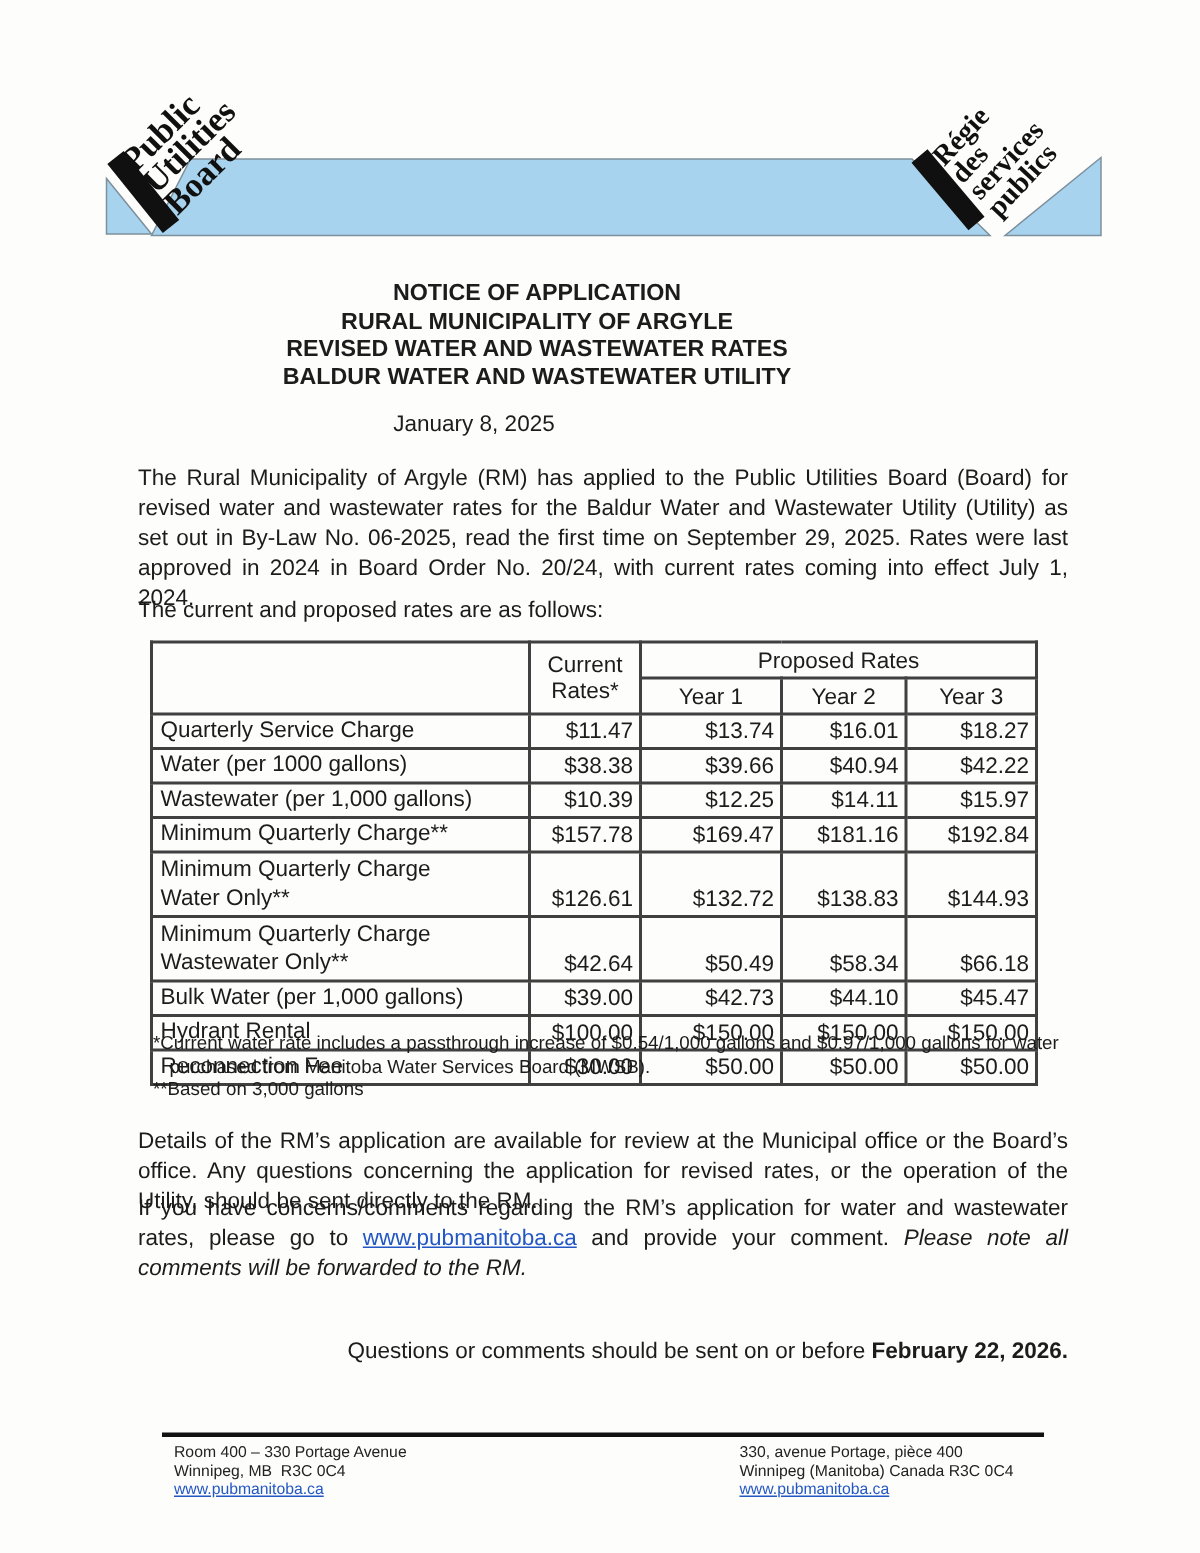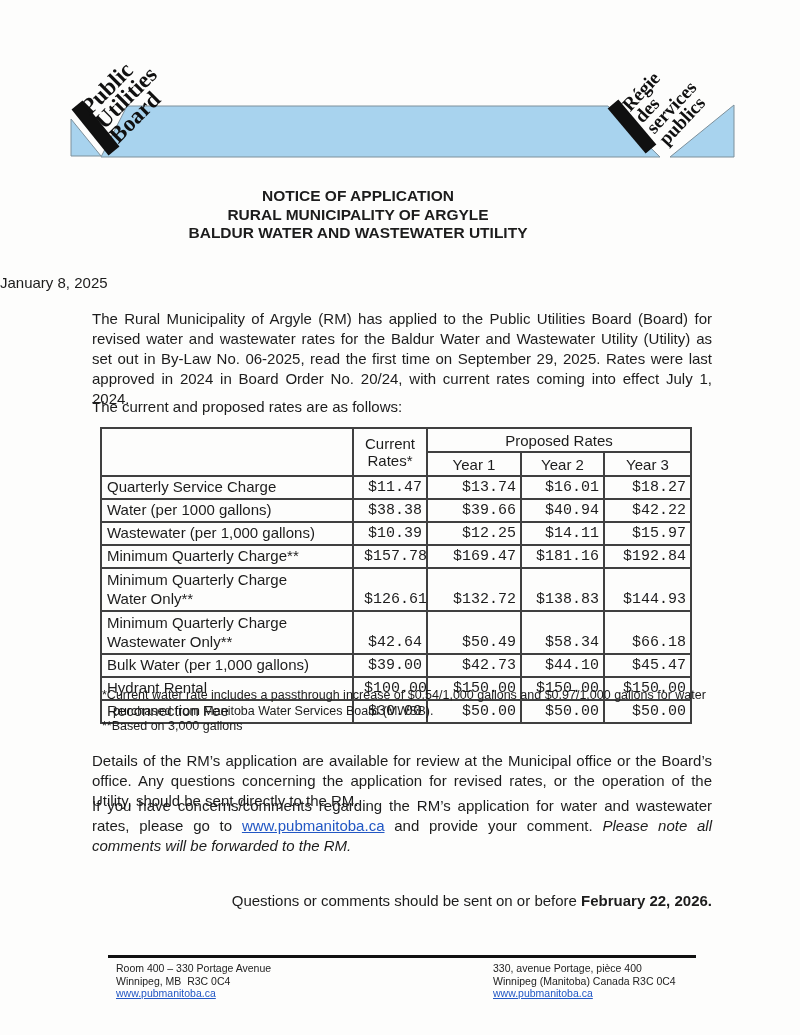--- a/index.html
+++ b/index.html
@@ -9,38 +9,38 @@
     font-family:"Liberation Sans", sans-serif;color:#1c1c1c;
   }
   
   .header-art{position:absolute;left:0;top:0;width:800px;height:175px;}
   .logo-text{position:absolute;font-family:"Liberation Serif", serif;font-weight:bold;color:#101010;}
   .logo-en{left:88px;top:68px;font-size:23px;line-height:20px;transform:rotate(-45deg);}
   .logo-fr{left:634px;top:69px;font-size:19px;line-height:16.5px;transform:rotate(-47deg);}
   
   .title{position:absolute;top:187px;left:0;width:716px;text-align:center;
     font-weight:bold;font-size:15.5px;line-height:18.5px;}
-  .date-line{position:absolute;top:274px;left:0;width:632px;font-size:15px;}
+  .date-line{position:absolute;top:274px;left:0;width:632px;text-align:center;font-size:15px;}
   
   .para{position:absolute;left:92px;width:620px;font-size:15px;line-height:20px;text-align:justify;}
   .p-intro{top:309px;}
   .p-lead{top:397px;text-align:left;}
   .p-details{top:751px;}
   .p-comments{top:796px;}
   .p-deadline{top:891px;text-align:right;}
   .p-comments i{font-style:italic;}
   a.doc-link{color:#2257c4;text-decoration:underline;cursor:pointer;}
   
   table.rates{position:absolute;top:427px;left:100px;width:590px;
     border-collapse:collapse;table-layout:fixed;font-size:15px;}
   table.rates td{border:2px solid #404040;vertical-align:bottom;overflow:hidden;}
   table.rates tr.h1 td, table.rates tr.h2 td{vertical-align:middle;text-align:center;line-height:17px;}
   td.lbl{text-align:left;padding:0 2px 2px 5px;line-height:19px;white-space:pre-line;vertical-align:bottom;}
   tr.two .lbl{vertical-align:top;padding-top:1px;}
-  td.val{text-align:right;padding:0 4px 2px 10px;font-family:Liberation Mono, monospace;}
+  td.val{text-align:right;padding:0 4px 2px 10px;}
   tr.h1{height:24px;} tr.h2{height:24px;}
   tr.single{height:21px;} tr.two{height:40px;}
   
   .footnotes{position:absolute;top:688px;left:102px;width:606px;font-size:12.5px;line-height:15.5px;}
   .footnote-hang{padding-left:11px;text-indent:-11px;}
   
   .footer-rule{position:absolute;top:955px;left:108px;width:588px;height:3px;background:#111;}
   .footer-col{position:absolute;top:962px;font-size:10.5px;line-height:12.5px;color:#222;}
   .footer-col div{white-space:pre;}
   .footer-en{left:116px;}
@@ -68,20 +68,21 @@
   <div class="logo-text logo-fr">
     <div>Régie</div>
     <div>des</div>
     <div>services</div>
     <div>publics</div>
   </div>
 
   <div class="title">
     <div>NOTICE OF APPLICATION</div>
     <div>RURAL MUNICIPALITY OF ARGYLE</div>
+    <div>REVISED WATER AND WASTEWATER RATES</div>
     <div>BALDUR WATER AND WASTEWATER UTILITY</div>
   </div>
   <div class="date-line">January 8, 2025</div>
 
   <div class="para p-intro">The Rural Municipality of Argyle (RM) has applied to the Public Utilities Board (Board) for revised water and wastewater rates for the Baldur Water and Wastewater Utility (Utility) as set out in By-Law No. 06-2025, read the first time on September 29, 2025. Rates were last approved in 2024 in Board Order No. 20/24, with current rates coming into effect July 1, 2024.</div>
   <div class="para p-lead">The current and proposed rates are as follows:</div>
 
   <table class="rates">
     <colgroup>
       <col style="width:252px">

